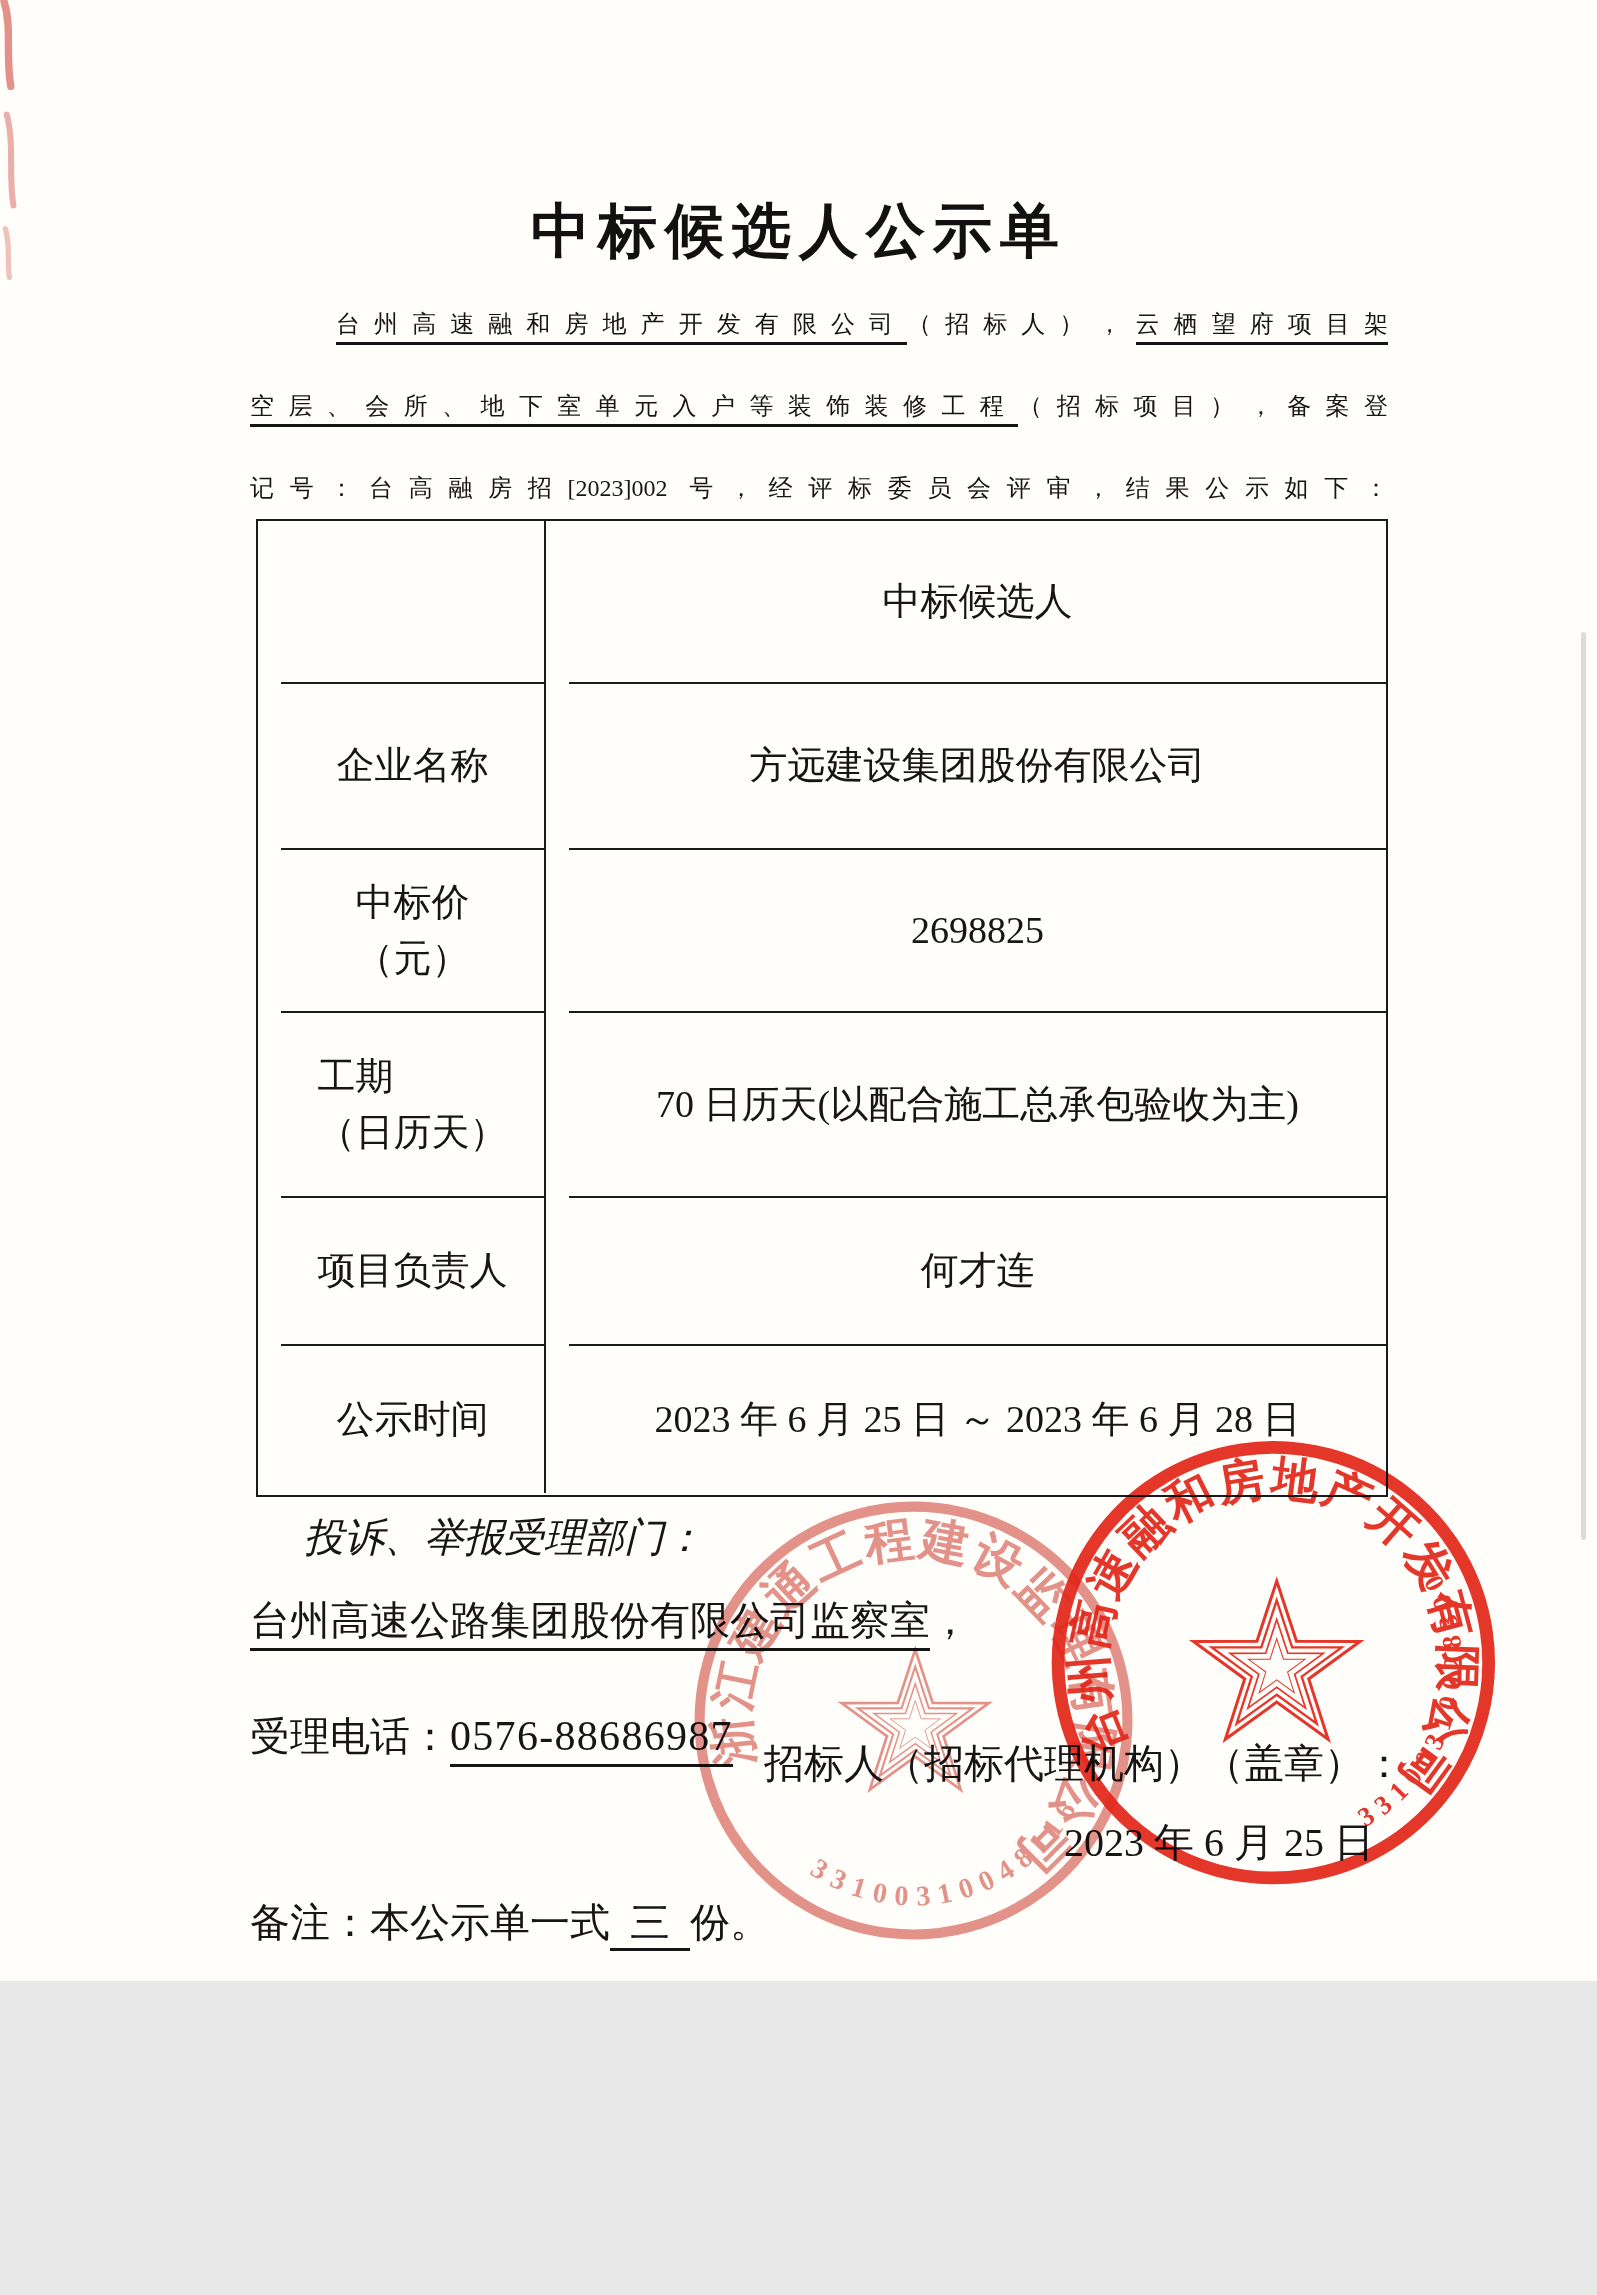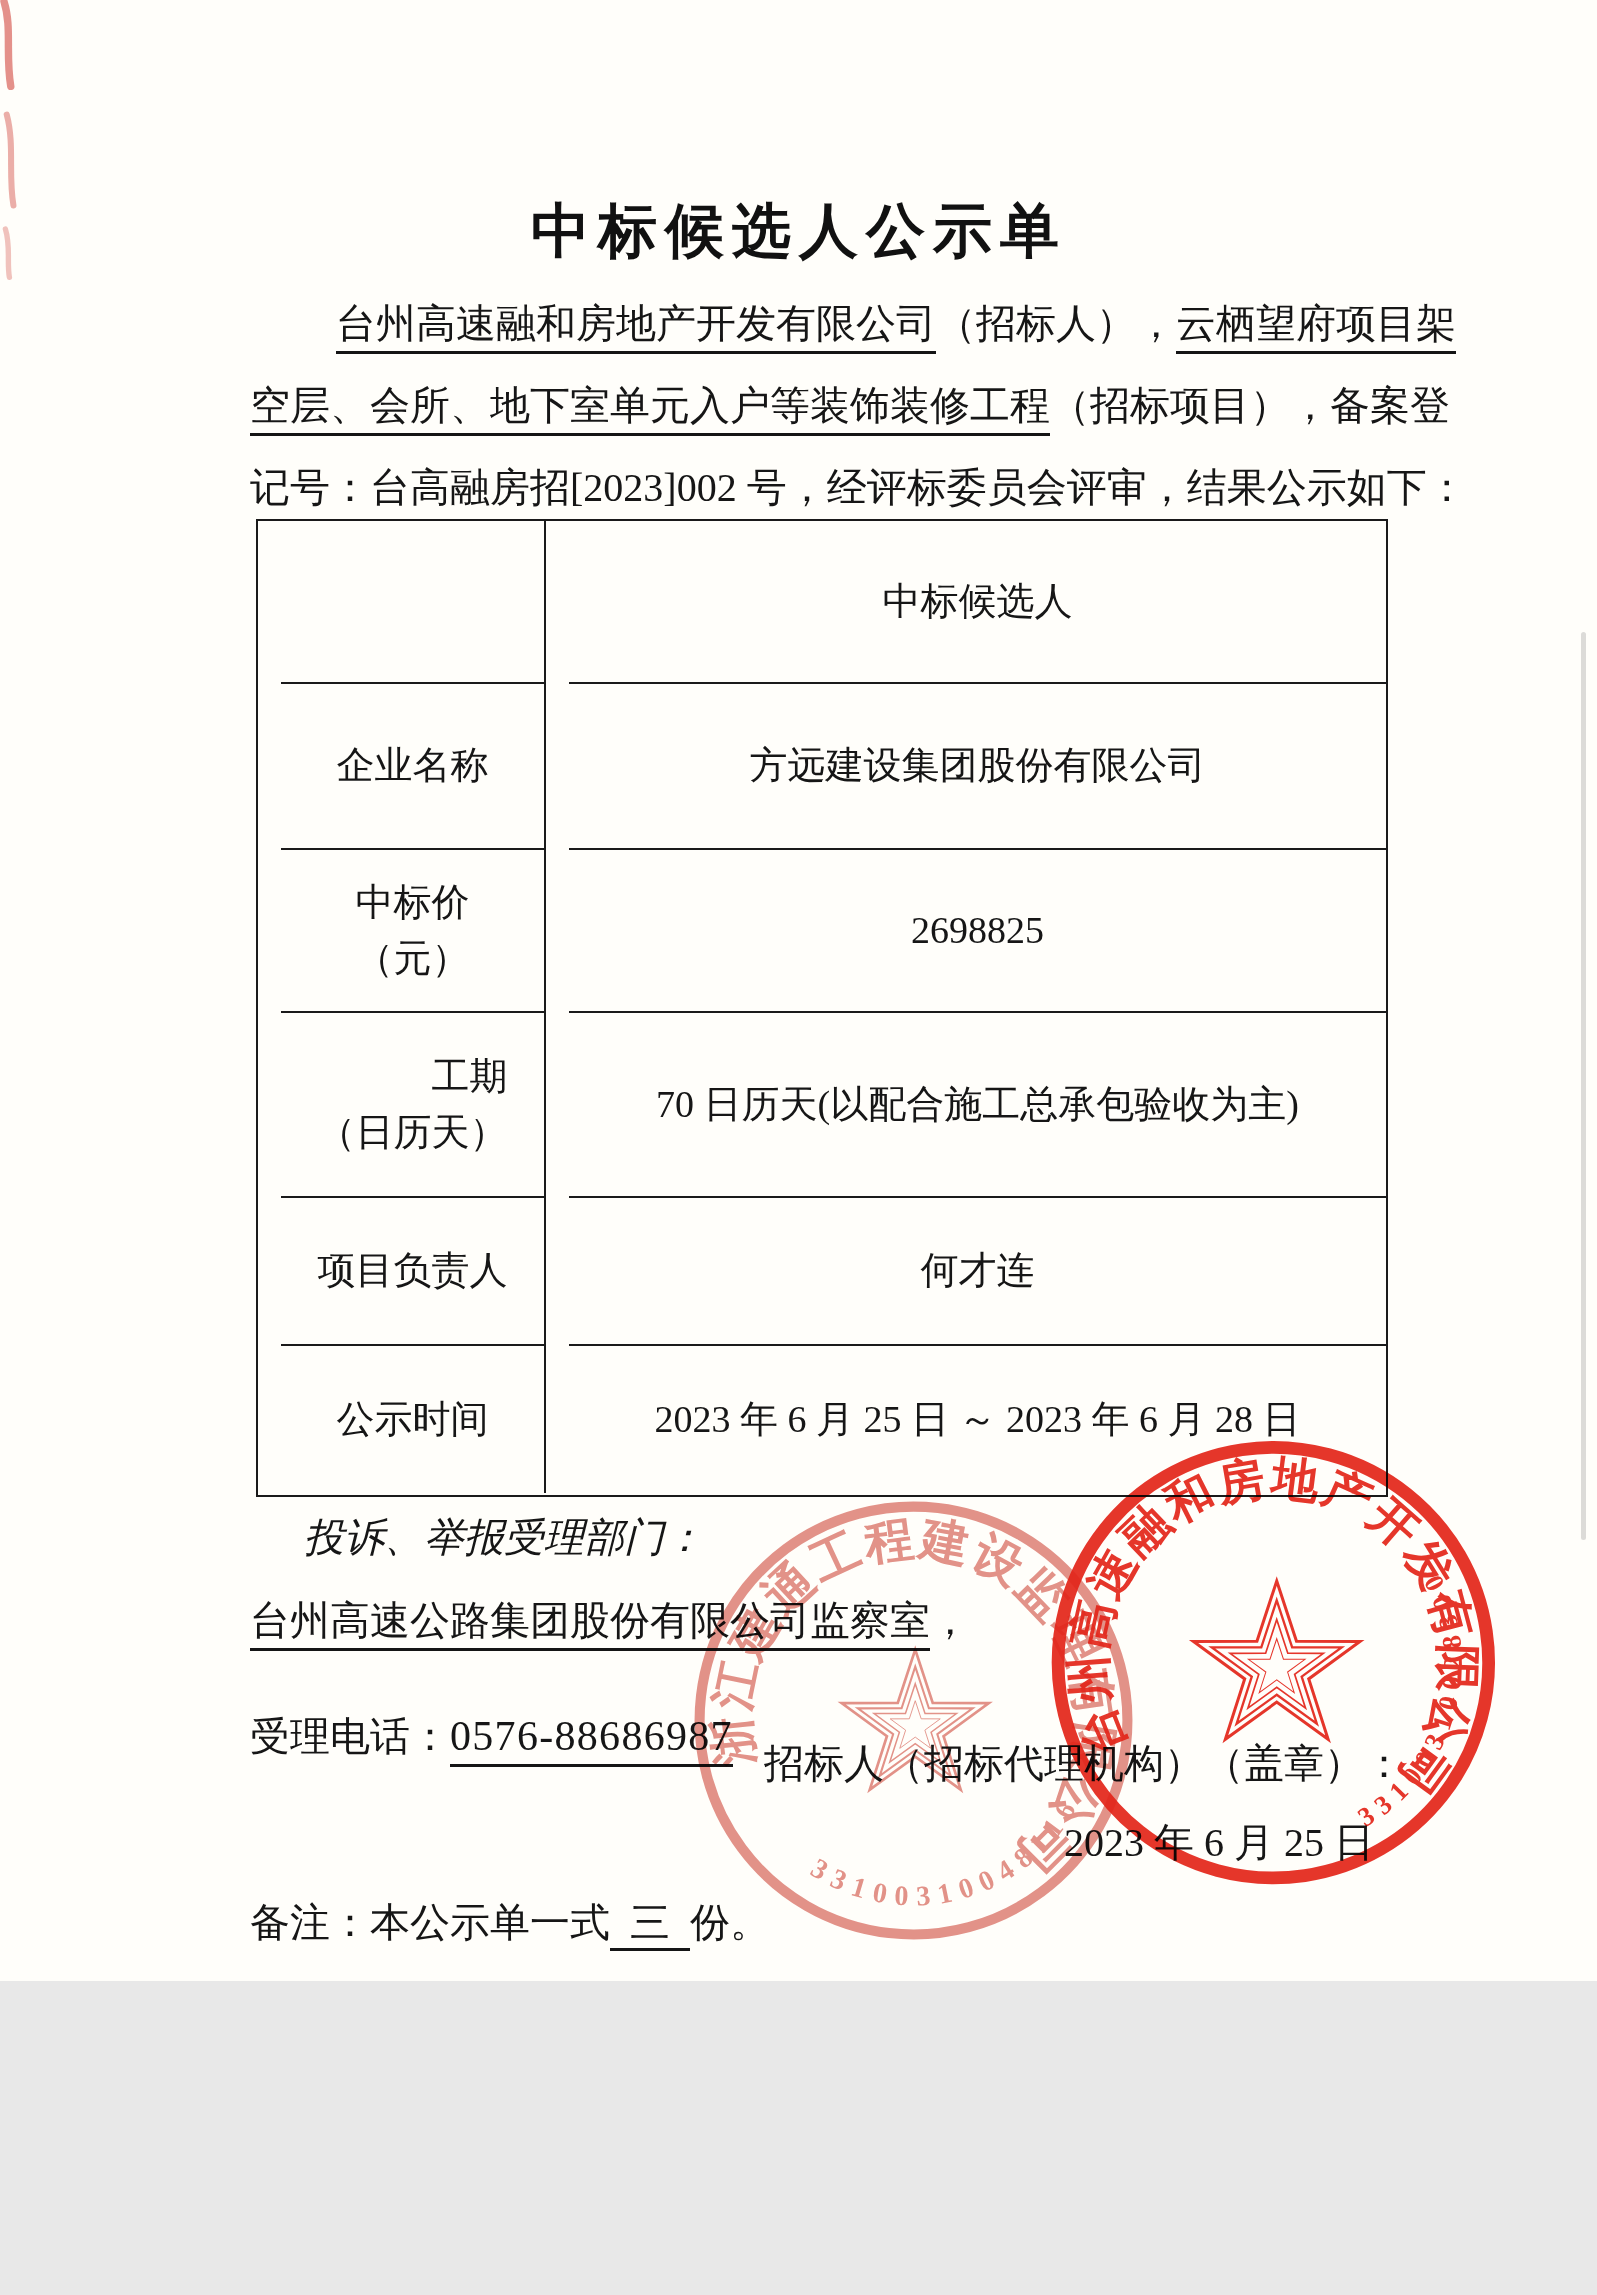--- a/index.html
+++ b/index.html
@@ -20,40 +20,40 @@
     font-weight:800;
     font-size:59px;
     letter-spacing:8px;
     color:#111;
   }
   
   #intro{left:250px;top:283px;width:1138px;}
   .intro-line{
     width:100%;
     box-sizing:border-box;
-    font-size:40px;
+    font-size:24px;
     line-height:82px;
     height:82px;
     text-align:justify;
     text-align-last:justify;
     white-space:nowrap;
   }
   .intro-line.indent{padding-left:86px;}
   .u{border-bottom:3.4px solid #151515;padding-bottom:5.4px;}
   
   #result-table{
     left:256px;top:519px;width:1132px;height:978px;
     border:2.7px solid #1a1a1a;
     box-sizing:border-box;
     background:transparent;
   }
   .trow{display:grid;grid-template-columns:288px 1fr;}
   .tcell{
     display:flex;align-items:center;justify-content:center;
-    text-align:right;
+    text-align:left;
     font-size:38px;
     line-height:1.45;
     border-top:2.7px solid #1a1a1a;
     box-sizing:border-box;
     margin-left:23px;
   }
   .tcell.label{border-right:2.7px solid #1a1a1a;}
   #header-row .tcell{border-top:none;}
   #header-row{height:161px;}
   [data-build="table-rows"]{display:contents;}

